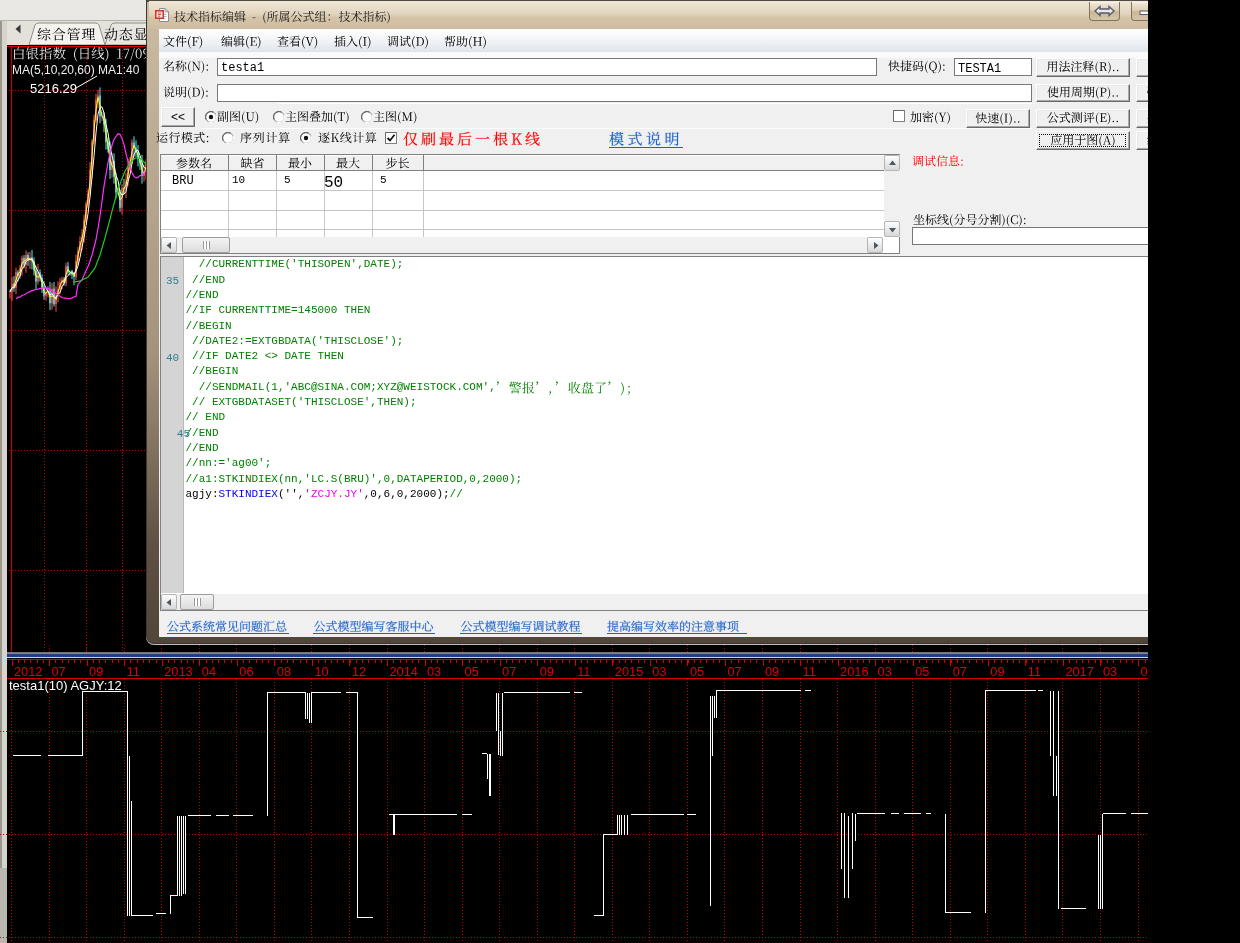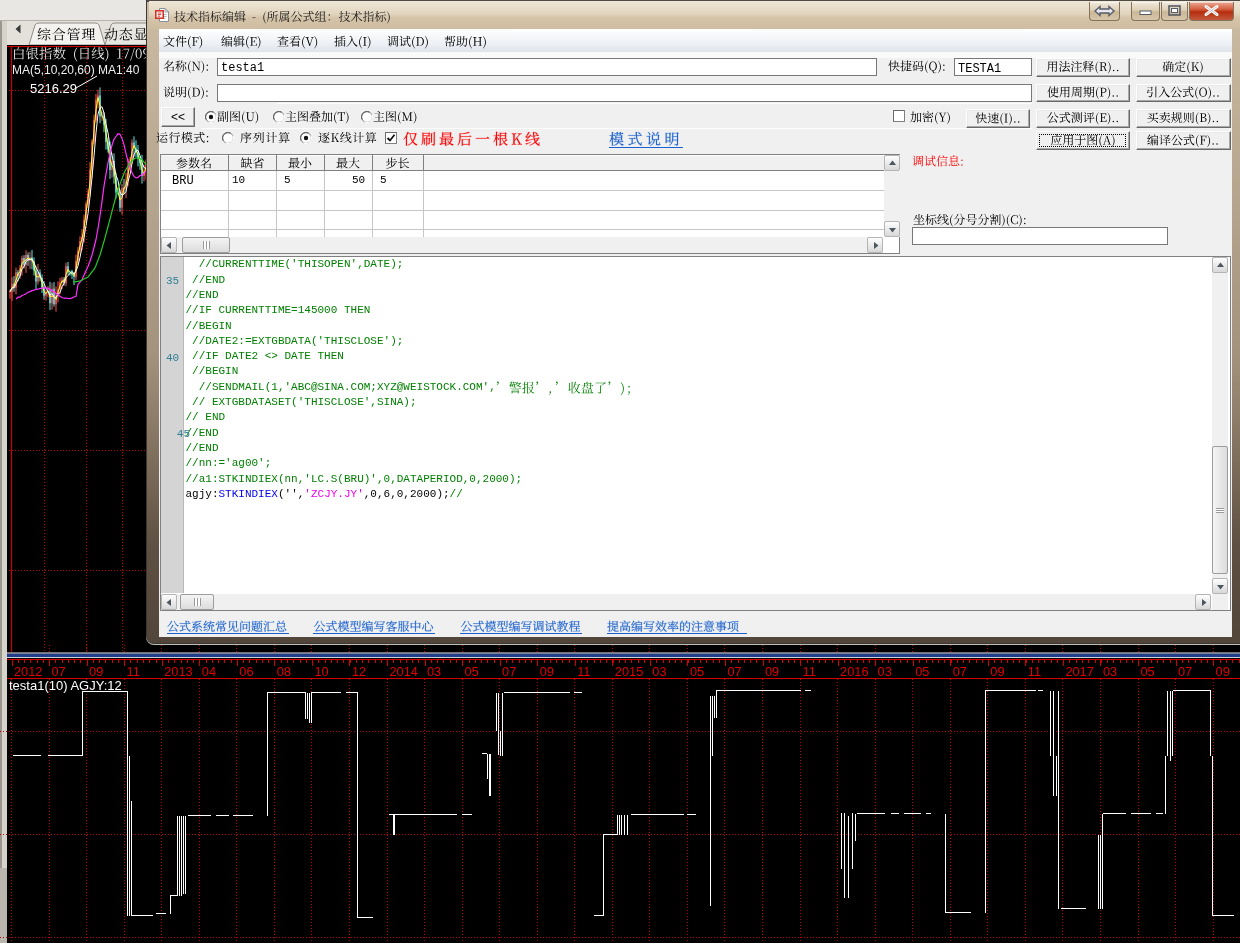--- a/index.html
+++ b/index.html
@@ -1,15 +1,15 @@
 <!DOCTYPE html>
 <html><head><meta charset="utf-8"><style>
 *{margin:0;padding:0;box-sizing:border-box}
 html,body{width:1240px;height:943px;overflow:hidden;background:#000;font-family:"Liberation Sans",sans-serif}
-#root{position:absolute;left:0;top:0;width:1240px;height:943px;overflow:hidden}
+#root{position:absolute;left:0;top:0;width:1148px;height:943px;overflow:hidden}
 .abs{position:absolute}
 .mono{font-family:Liberation Mono, monospace}
 .bevel-out{border-style:solid;border-width:1px;border-color:#ffffff #696969 #696969 #ffffff;box-shadow:inset -1px -1px 0 #a8a8a8,inset 1px 1px 0 #e9e9e9;background:#f0f0f0}
 .input{background:#fff;border:1px solid #787878}
 </style></head><body>
 <div id="root">
     <svg width="0" height="0" style="position:absolute">
       <defs>
         <path id="g0" d="M408 445 417 417H477C507 302 555 207 620 129C535 49 426 -16 291 -61L299 -78C448 -40 565 17 655 90C725 19 810 -36 909 -76C922 -44 946 -24 975 -21L977 -11C873 20 779 67 701 130C781 208 838 300 879 406C902 407 913 409 921 419L846 489L800 445H684V624H935C948 624 958 629 961 639C927 671 874 712 874 712L826 653H684V794C709 798 718 808 720 822L619 832V653H389L397 624H619V445ZM802 417C770 324 723 240 658 168C587 236 532 319 498 417ZM26 314 64 232C73 236 81 246 83 259L191 323V24C191 9 186 4 169 4C151 4 64 10 64 10V-6C102 -11 125 -18 138 -29C150 -40 155 -58 158 -78C244 -68 254 -36 254 18V361L388 444L382 458L254 404V580H377C391 580 400 585 403 596C375 626 328 665 328 665L287 609H254V800C278 803 288 813 291 827L191 838V609H41L49 580H191V377C118 348 58 324 26 314Z"></path>
         <path id="g1" d="M623 803 614 792C665 766 729 712 750 668C821 631 851 773 623 803ZM867 661 816 596H526V800C551 804 559 813 562 827L460 838V596H48L57 566H416C350 352 212 138 25 -3L37 -16C234 103 376 272 460 468V-78H473C498 -78 526 -62 526 -52V566H530C585 308 715 115 898 1C913 32 939 50 969 52L972 62C778 154 616 333 552 566H934C948 566 957 571 960 582C925 615 867 661 867 661Z"></path>
@@ -833,21 +833,21 @@
     <div class="abs" style="left:161px;top:228.9px;width:723px;height:1px;background:#c6c6c6"></div>
     <div class="abs" style="left:162.0px;top:155px;width:65.7px;height:1px;background:#fdfdfd"></div>
     <div class="abs" style="left:228.7px;top:155px;width:47.3px;height:1px;background:#fdfdfd"></div>
     <div class="abs" style="left:277.0px;top:155px;width:47.0px;height:1px;background:#fdfdfd"></div>
     <div class="abs" style="left:325.0px;top:155px;width:47.0px;height:1px;background:#fdfdfd"></div>
     <div class="abs" style="left:373.0px;top:155px;width:50.0px;height:1px;background:#fdfdfd"></div>
     <div class="abs" style="left:424.0px;top:155px;width:460.0px;height:1px;background:#fdfdfd"></div>
     <div class="abs mono" style="left:172px;top:174px;font-size:12px;color:#000">BRU</div>
     <div class="abs mono" style="left:232px;top:174px;font-size:11px;color:#000">10</div>
     <div class="abs mono" style="left:284px;top:174px;font-size:11px;color:#000">5</div>
-    <div class="abs mono" style="left:352px;top:174px;font-size:11px;color:#000">50</div>
+    <div class="abs mono" style="left:324px;top:174px;font-size:16px;color:#000">50</div>
     <div class="abs mono" style="left:380px;top:174px;font-size:11px;color:#000">5</div>
     <div class="abs" style="left:884px;top:155px;width:16px;height:82px;background:#f0f0f0"></div>
     <div class="abs" style="left:884px;top:155px;width:16px;height:16px;background:linear-gradient(#fefefe,#d8d8d8);border:1px solid #b4b4b4;border-radius:2px;text-align:center"><svg width="15" height="15" viewBox="0 0 15 15">
         <path d="M7.5 4.5 L11 9 H4 Z" fill="#4d5760"></path>
       </svg></div>
     <div class="abs" style="left:884px;top:221px;width:16px;height:16px;background:linear-gradient(#fefefe,#d8d8d8);border:1px solid #b4b4b4;border-radius:2px"><svg width="15" height="15" viewBox="0 0 15 15">
         <path d="M7.5 10.5 L4 6 H11 Z" fill="#4d5760"></path>
       </svg></div>
     <div class="abs" style="left:161px;top:237px;width:722px;height:16px;background:#f0f0f0"></div>
     <div class="abs" style="left:161px;top:237px;width:16px;height:16px;background:linear-gradient(#fefefe,#d8d8d8);border:1px solid #b4b4b4;border-radius:2px"><svg width="15" height="15" viewBox="0 0 15 15">
@@ -863,21 +863,21 @@
     <div class="abs" style="left:161px;top:257px;width:23px;height:336px;background:#d4d4d4;border-right:1px solid #b8b8b8"></div>
     <pre class="abs mono" style="left:185.5px;top:257.2px;font-size:11px;line-height:15.33px;color:#008000"><span style="color:#008000">  //CURRENTTIME('THISOPEN',DATE);</span>
 <span style="color:#008000"> //END</span>
 <span style="color:#008000">//END</span>
 <span style="color:#008000">//IF CURRENTTIME=145000 THEN</span>
 <span style="color:#008000">//BEGIN</span>
 <span style="color:#008000"> //DATE2:=EXTGBDATA('THISCLOSE');</span>
 <span style="color:#008000"> //IF DATE2 &lt;&gt; DATE THEN</span>
 <span style="color:#008000"> //BEGIN</span>
 <span style="color:#008000">  //SENDMAIL(1,'ABC@SINA.COM;XYZ@WEISTOCK.COM',</span>
-<span style="color:#008000"> // EXTGBDATASET('THISCLOSE',SINA);</span>
+<span style="color:#008000"> // EXTGBDATASET('THISCLOSE',THEN);</span>
 <span style="color:#008000">// END</span>
 <span style="color:#008000">//END</span>
 <span style="color:#008000">//END</span>
 <span style="color:#008000">//nn:='ag00';</span>
 <span style="color:#008000">//a1:STKINDIEX(nn,'LC.S(BRU)',0,DATAPERIOD,0,2000);</span>
 <span style="color:#000">agjy:</span><span style="color:#0000ee">STKINDIEX</span><span style="color:#000">('',</span><span style="color:#f000f0">'ZCJY.JY'</span><span style="color:#000">,0,6,0,2000);</span><span style="color:#008000">//</span></pre>
     <div class="abs mono" style="left:166px;top:274.8px;width:18px;font-size:11px;color:#2f7f95;text-align:left">35</div>
     <div class="abs mono" style="left:166px;top:351.5px;width:18px;font-size:11px;color:#2f7f95;text-align:left">40</div>
     <div class="abs mono" style="left:172px;top:428.1px;width:18px;font-size:11px;color:#2f7f95;text-align:right">45</div>
     <div class="abs" style="left:1212px;top:257px;width:16px;height:337px;background:#f0f0f0"></div>

